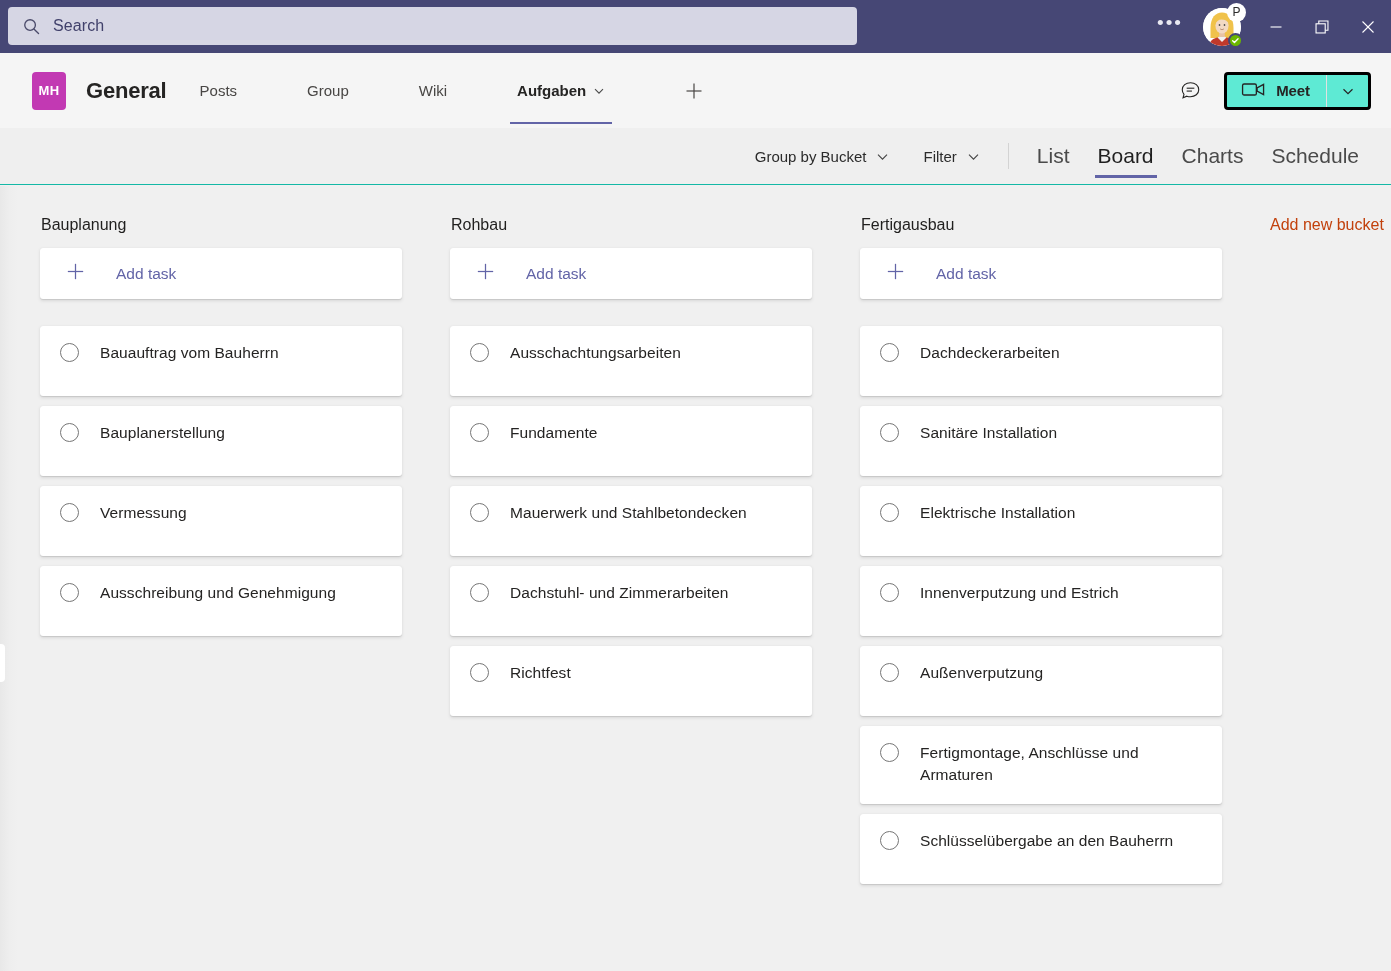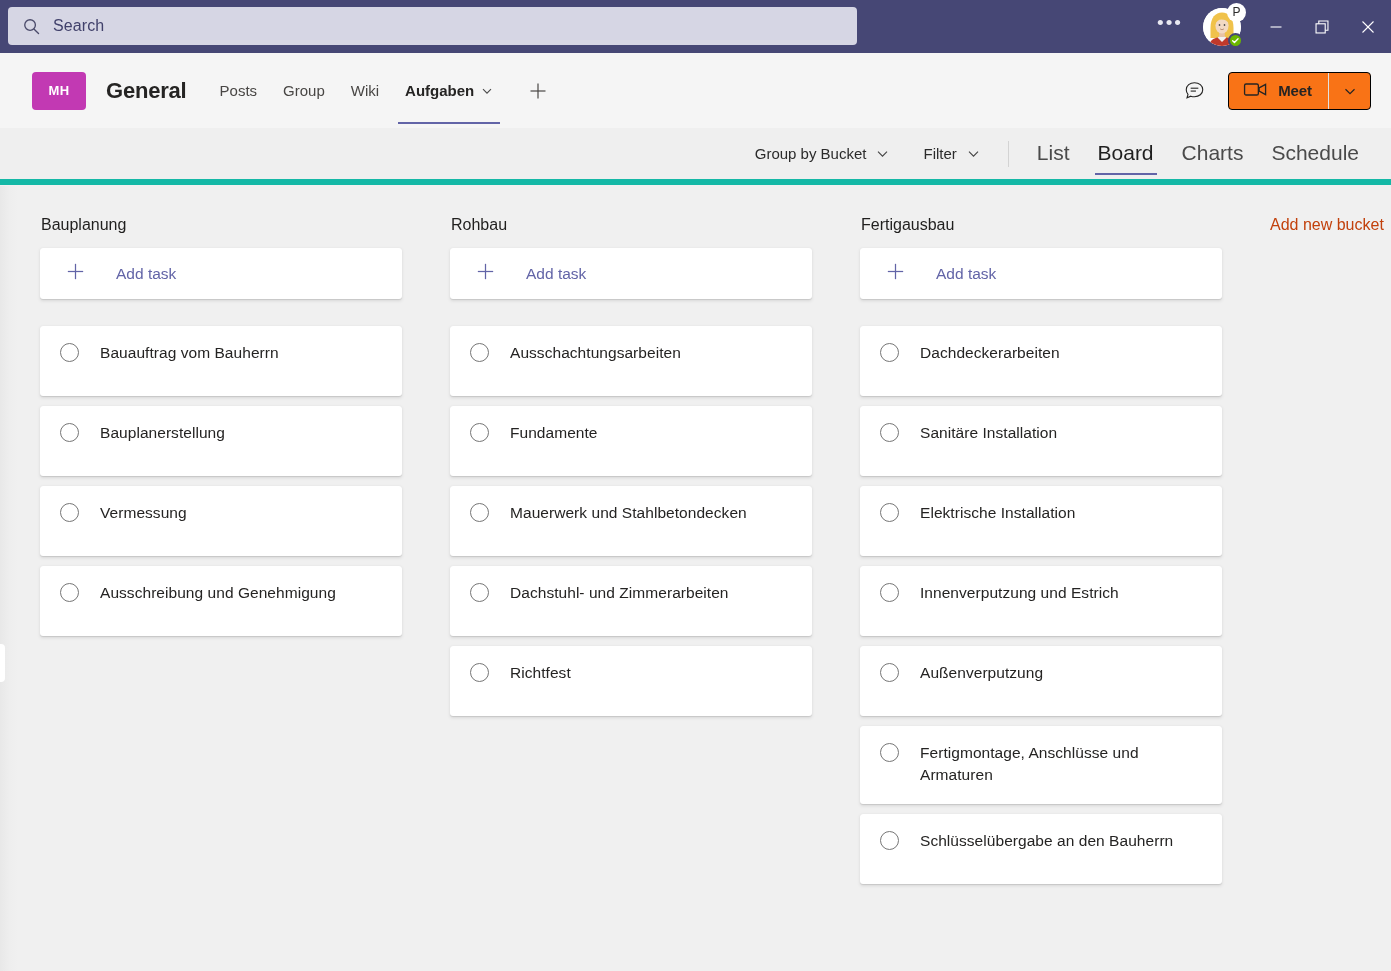--- a/index.html
+++ b/index.html
@@ -63,60 +63,60 @@
   .winbtn { width: 46px; height: 53px; display:flex; align-items:center; justify-content:center; }
 
   
   #chanheader {
     position: absolute; left: 0; top: 53px;
     width: 1391px; height: 75px;
     background: #f5f5f5;
     display: flex; align-items: center;
   }
   #team-avatar {
-    width: 54px; height: 38px; margin-left: 32px;
+    width: 34px; height: 38px; margin-left: 32px;
     background: #c239b3; border-radius: 4px;
     color: #fff; font-size: 13px; font-weight: 600;
     display: flex; align-items: center; justify-content: center;
     letter-spacing: .3px;
   }
   #chan-title {
     margin-left: 20px; font-size: 22px; font-weight: 700;
     color: #252423; letter-spacing: -.2px;
   }
-  #chan-tabs { display: flex; align-items: center; margin-left: 20px; height: 75px; }
+  #chan-tabs { display: flex; align-items: center; margin-left: 20px; height: 75px; gap: 44px; }
   .chan-tab {
     position: relative; height: 75px;
     display: flex; align-items: center;
     padding: 0 13px; font-size: 15px; color: #484644;
   }
   .chan-tab.active { color: #252423; font-weight: 700; }
   .chan-tab.active::after {
     content: ""; position: absolute;
     left: 6px; right: 6px; bottom: 4px; height: 2px; background: #6264a7;
   }
   .chev { margin-left: 7px; display: inline-flex; }
   #add-tab { margin-left: 16px; width: 32px; height:32px; display:flex; align-items:center; justify-content:center; color:#484644;}
   #chan-right { margin-left: auto; display: flex; align-items: center; margin-right: 20px; }
   #chat-icon-btn { width: 40px; height: 40px; display:flex; align-items:center; justify-content:center; color:#252423;}
   #meet-group {
     display: flex; align-items: stretch; height: 38px;
-    border: 1px solid #000000; border-radius: 4px; background: #f97316;
+    border: 3px solid #000000; border-radius: 4px; background: #5eead4;
     margin-left: 14px; overflow: hidden;
   }
   #meet-btn { display: flex; align-items: center; padding: 0 16px 0 14px; color: #252423; font-size: 15px; }
   #meet-btn .mlabel { margin-left: 10px; font-weight: 600; letter-spacing:-.1px;}
   #meet-caret { width: 42px; display: flex; align-items: center; justify-content: center; border-left: 1px solid #e1e1e1; color:#252423;}
 
   
   #plantoolbar {
     position: absolute; left: 0; top: 128px;
     width: 1391px; height: 57px;
     background: #efefef;
-    border-bottom: 6px solid #14b8a6;
+    border-bottom: 1px solid #14b8a6;
     display: flex; align-items: center; justify-content: flex-end;
   }
   .tb-ctl {
     display: flex; align-items: center;
     font-size: 15px; color: #2b2b2b; padding: 6px 10px;
   }
   .tb-ctl .chev { margin-left: 10px; color:#444; }
   #tb-divider { width: 1px; height: 26px; background: #d3d3d3; margin: 0 14px 0 18px; }
   .view-tab {
     position: relative; font-size: 21px; color: #4a4a4a;

